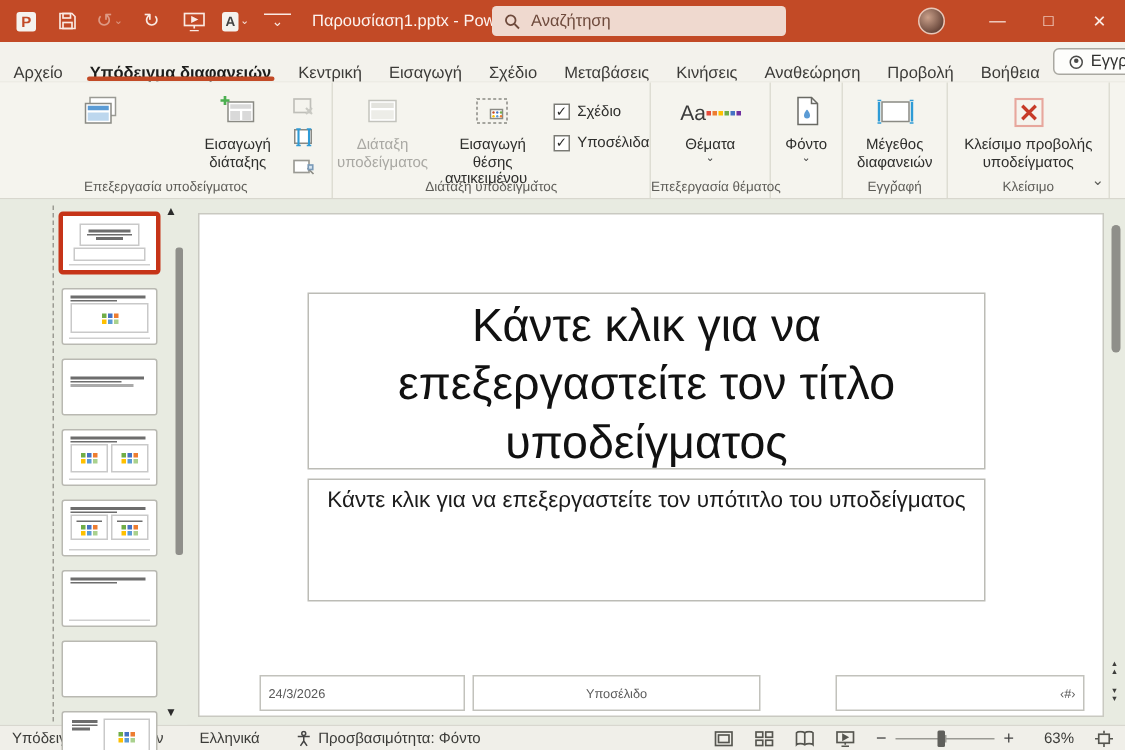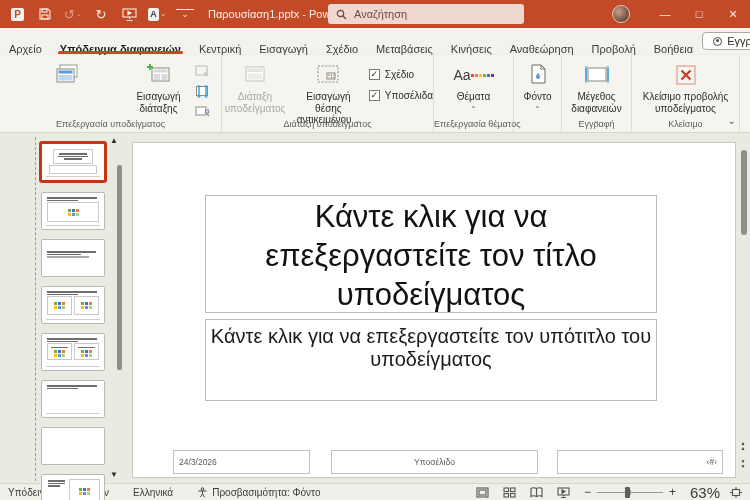--- a/index.html
+++ b/index.html
@@ -78,42 +78,42 @@
   .c1{background:#70AD47}.c2{background:#4472C4}.c3{background:#ED7D31}.c4{background:#FFC000}.c5{background:#5B9BD5}.c6{background:#A9D18E}
   .tworow { display:flex; gap:2px; margin:1px 2px; }
   .tworow .phbox { flex:1; margin:0; }
 
   
   .canvas { position:relative; flex:1; height:100%; }
   .slide { position:absolute; left:7px; top:9px; width:604px; height:336px; background:#fff; border:1px solid #C9C9C1; }
   .ph-title { position:absolute; left:72px; top:52px; width:452px; height:118px; border:1px solid #BCBCB6; display:flex; align-items:flex-start; justify-content:center; }
   .ph-title .txt { font-size:31px; line-height:39px; color:#111; text-align:center; padding-top:1px; width:430px; }
   .ph-sub { position:absolute; left:72px; top:176px; width:452px; height:82px; border:1px solid #BCBCB6; text-align:center; }
-  .ph-sub .txt { font-size:20px; color:#1c1c1c; padding-top:5px; }
+  .ph-sub .txt { font-size:15px; color:#1c1c1c; padding-top:5px; }
   .ph-foot { position:absolute; top:307px; height:24px; border:1px solid #C2C2BC; font-size:8.5px; color:#595959; display:flex; align-items:center; }
   .ph-date { left:40px; width:137px; padding-left:5px; }
-  .ph-footer { left:198px; width:207px; justify-content:center; }
+  .ph-footer { left:182px; width:192px; justify-content:center; }
   .ph-num { left:424px; width:166px; justify-content:flex-end; padding-right:5px; }
   .canvas-sb { position:absolute; right:3px; top:17px; width:6px; height:85px; background:#8F8F8A; border-radius:3px; }
   .nav-btn { position:absolute; right:2px; width:10px; height:14px; font-size:5px; line-height:5px; color:#3d3d3b; text-align:center; letter-spacing:0; }
   .nav-prev { top:308px; }
   .nav-next { top:326px; }
 
   
   .statusbar { height:17px; background:#F0EFE9; border-top:1px solid #D8D7CF; display:flex; align-items:center; font-size:10px; color:#3B3B38; padding:0 8px; }
   .sb-left { display:flex; align-items:center; gap:24px; }
   .sb-acc { display:flex; align-items:center; gap:4px; }
   .sb-right { margin-left:auto; display:flex; align-items:center; gap:14px; }
   .viewic { display:flex; align-items:center; }
   .zoomctl { display:flex; align-items:center; gap:6px; }
   .ztrack { position:relative; width:66px; height:1px; background:#9a9a94; }
   .ztick { position:absolute; left:50%; top:-2px; width:1px; height:5px; background:#9a9a94; }
   .zthumb { position:absolute; left:42%; top:-5px; width:5px; height:11px; background:#5F5F5B; border-radius:1px; }
   .zsign { font-size:12px; color:#444; line-height:10px; }
-  .zoomval { font-size:15px; color:#3B3B38; width:26px; text-align:right; }
+  .zoomval { font-size:10px; color:#3B3B38; width:26px; text-align:right; }
 </style>
 </head>
 <body>
 
 <div class="titlebar">
   <div class="tb-left">
     <span class="qat-ic">
       <svg width="15" height="15" viewBox="0 0 15 15">
           <rect x="1" y="1" width="13" height="13" rx="2" fill="#F5F2EE"></rect>
           <text x="7.5" y="11" font-size="10" font-weight="bold" fill="#C24A26" text-anchor="middle" font-family="Liberation Sans,sans-serif">P</text>

